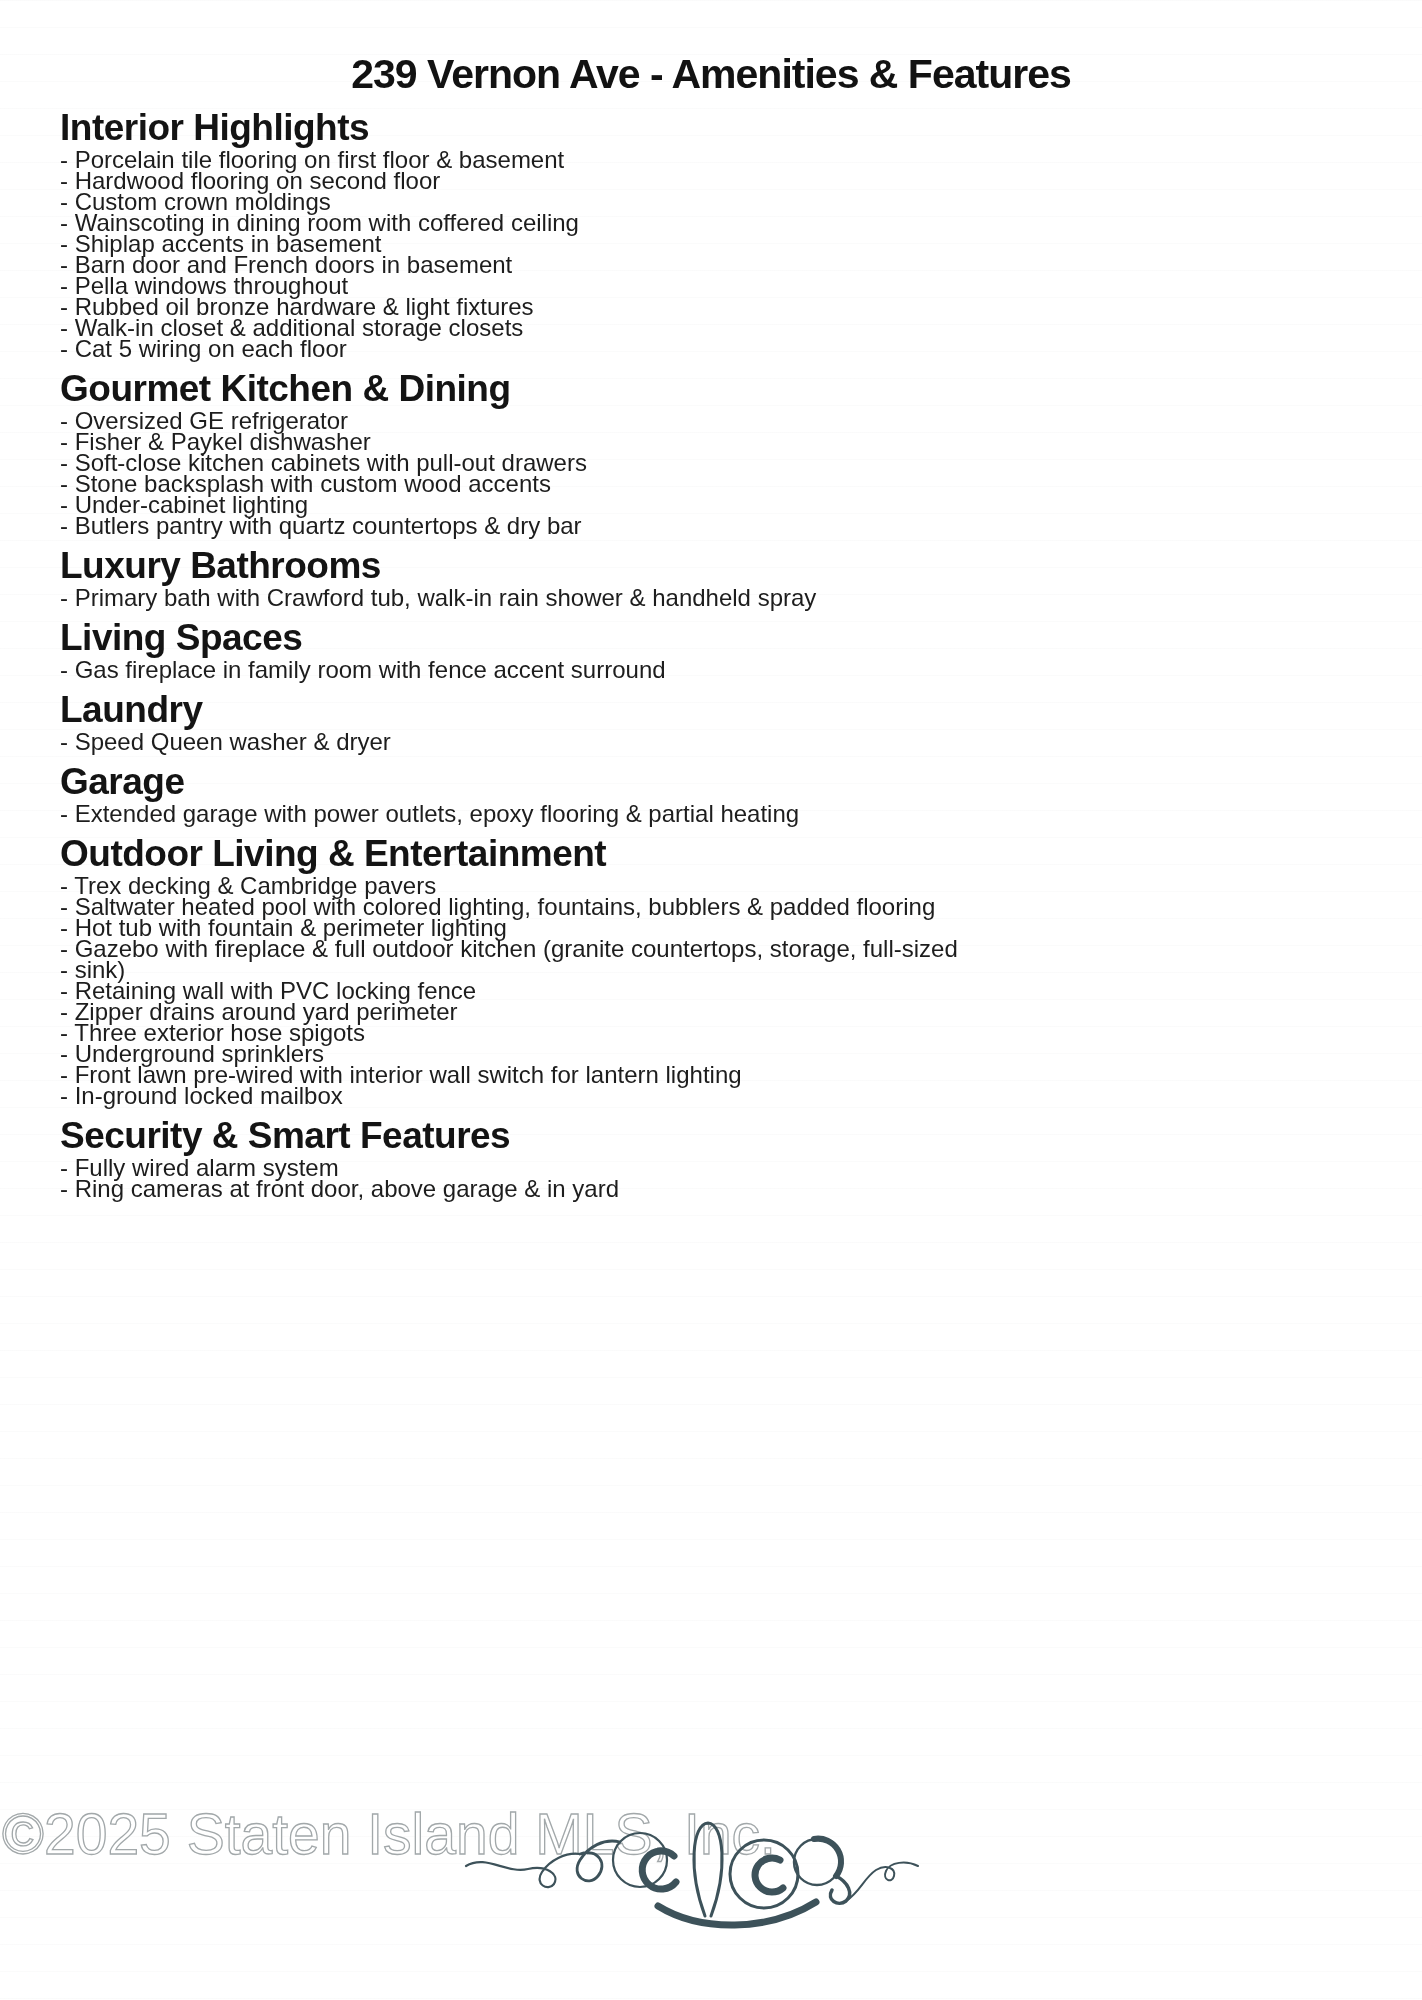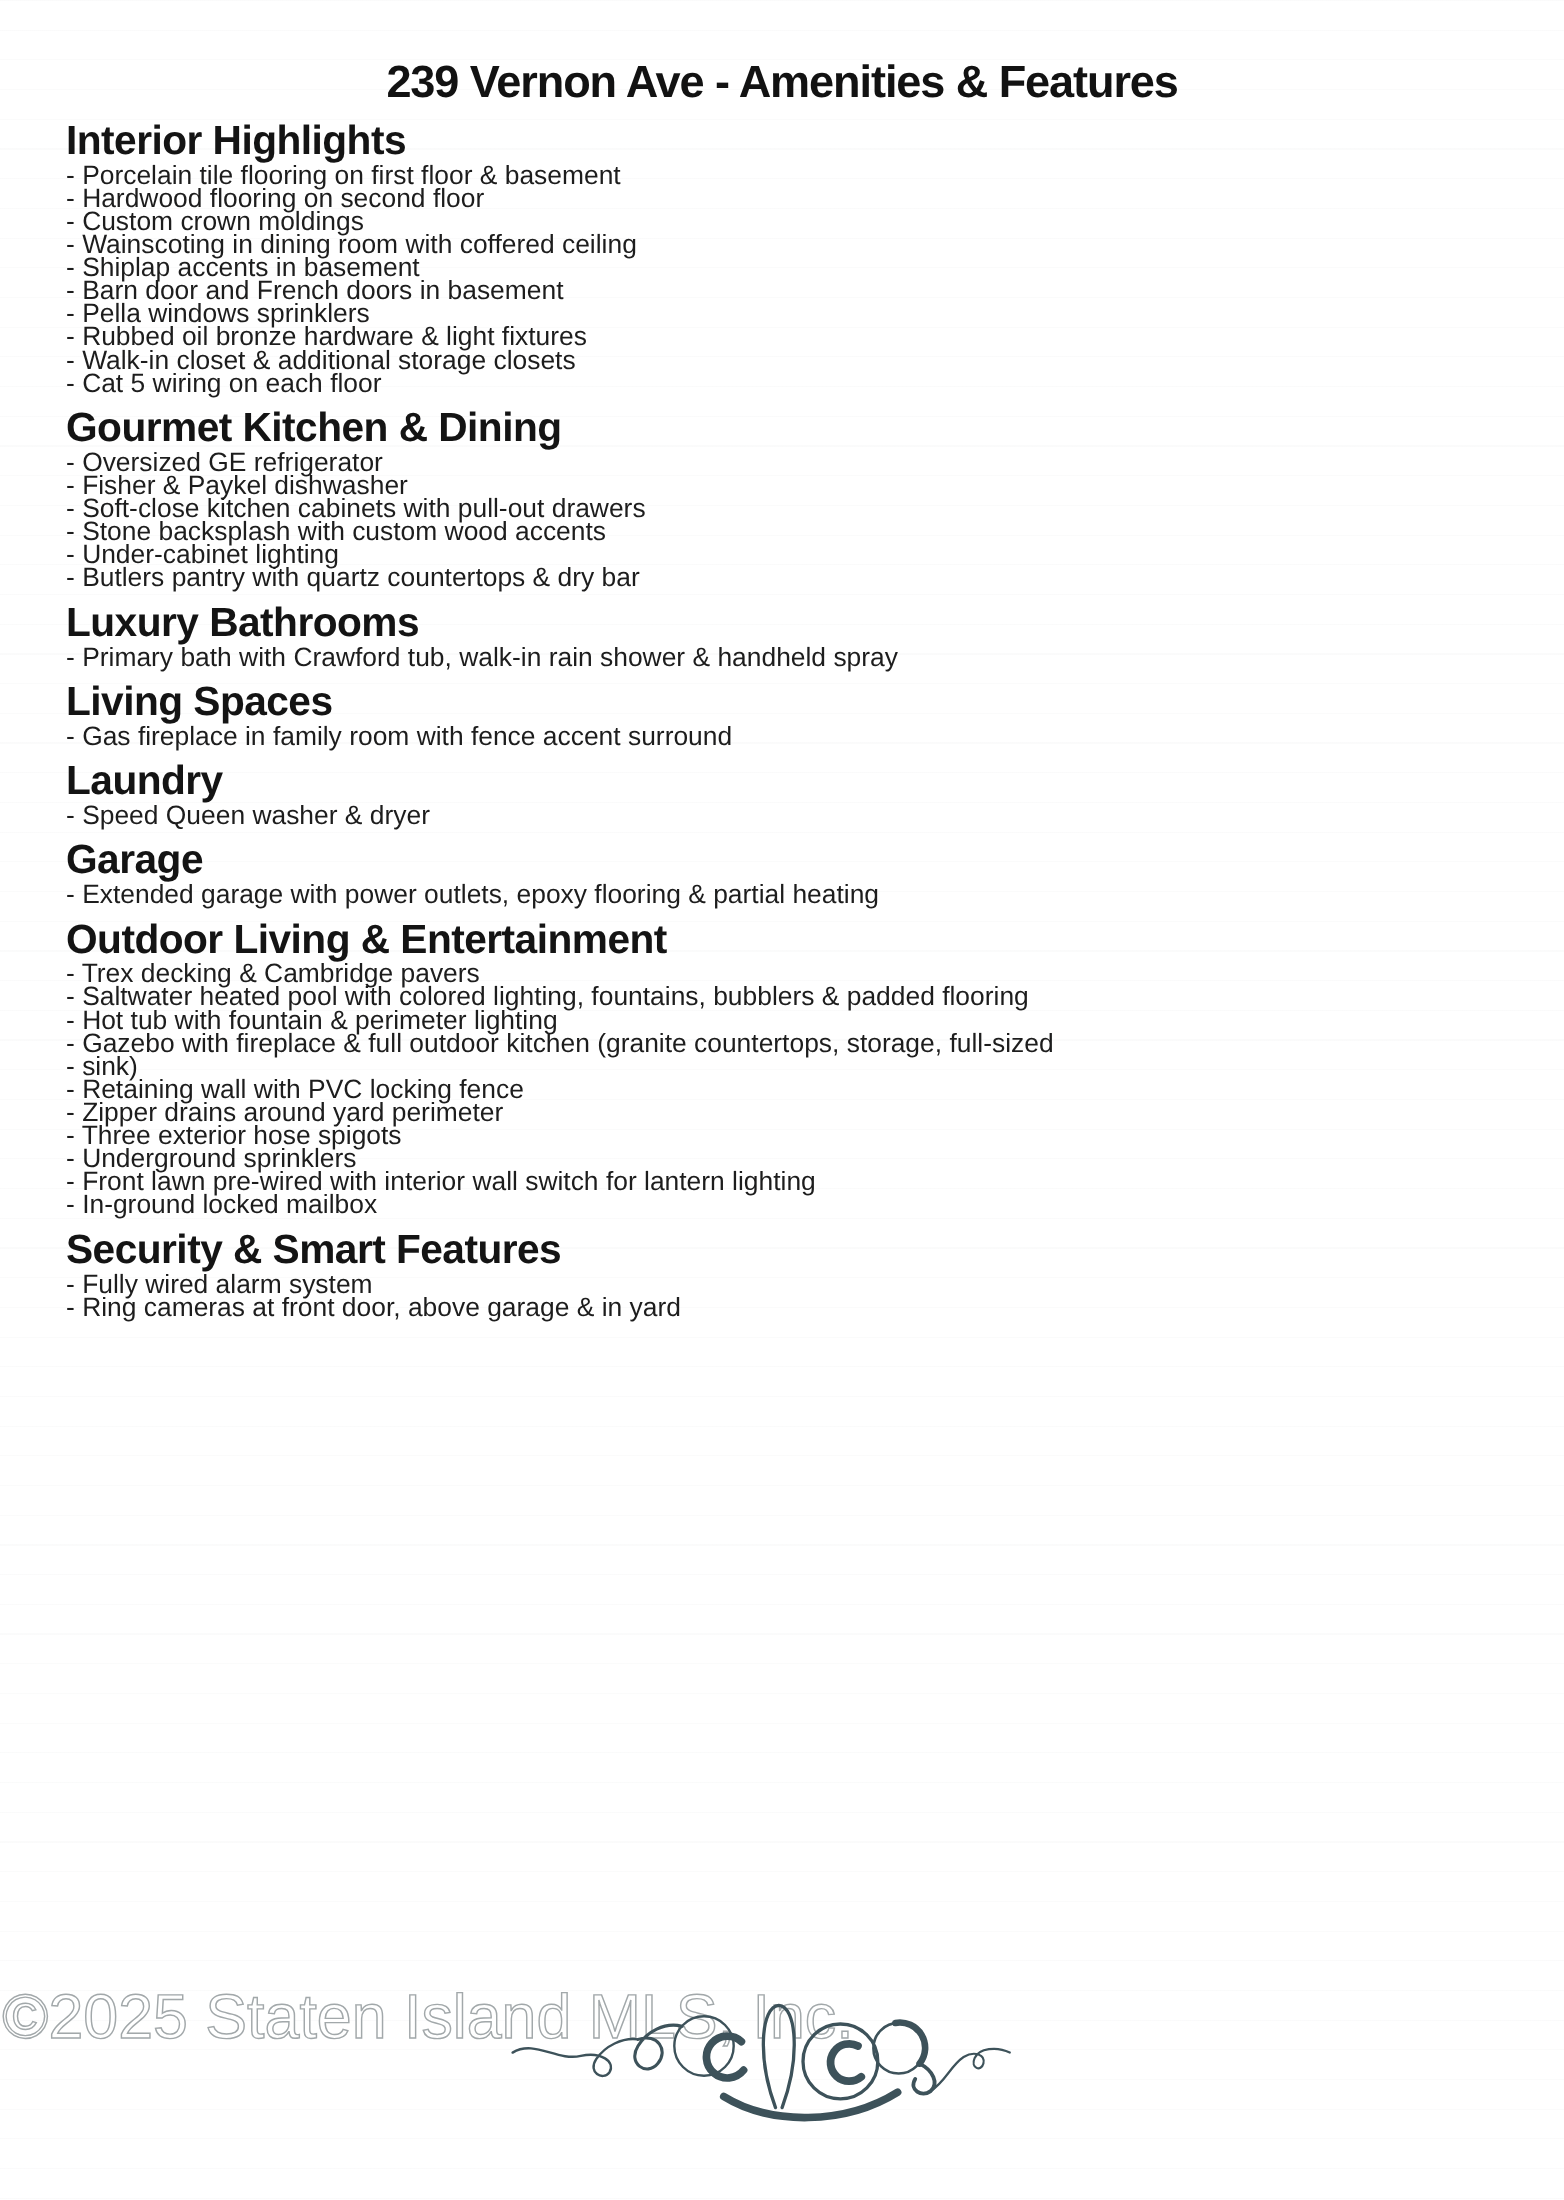--- a/index.html
+++ b/index.html
@@ -92,21 +92,21 @@
     <div id="sections">
   <section class="feature-section">
     <h2 class="section-heading">Interior Highlights</h2>
     <div class="section-items">
             <div class="feature-line">- Porcelain tile flooring on first floor &amp; basement</div>
             <div class="feature-line">- Hardwood flooring on second floor</div>
             <div class="feature-line">- Custom crown moldings</div>
             <div class="feature-line">- Wainscoting in dining room with coffered ceiling</div>
             <div class="feature-line">- Shiplap accents in basement</div>
             <div class="feature-line">- Barn door and French doors in basement</div>
-            <div class="feature-line">- Pella windows sprinklers</div>
+            <div class="feature-line">- Pella windows throughout</div>
             <div class="feature-line">- Rubbed oil bronze hardware &amp; light fixtures</div>
             <div class="feature-line">- Walk-in closet &amp; additional storage closets</div>
             <div class="feature-line">- Cat 5 wiring on each floor</div>
           </div>
   </section>
 
   <section class="feature-section">
     <h2 class="section-heading">Gourmet Kitchen &amp; Dining</h2>
     <div class="section-items">
             <div class="feature-line">- Oversized GE refrigerator</div>

